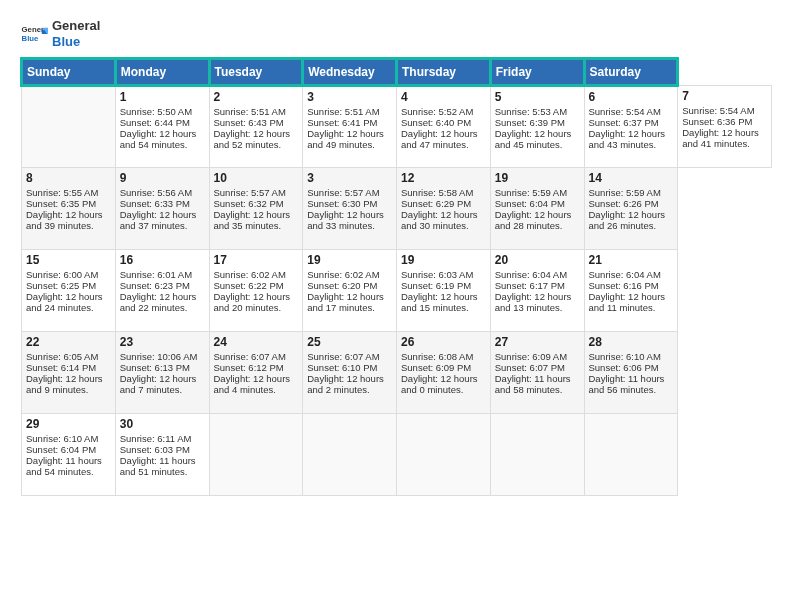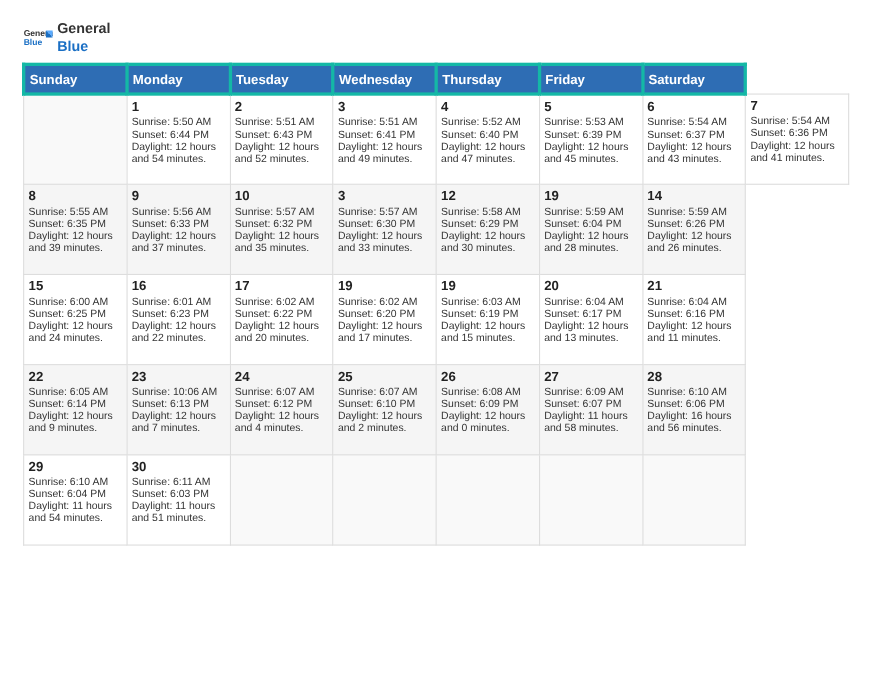--- a/index.html
+++ b/index.html
@@ -145,21 +145,21 @@
           <td><span class="day-num">20</span><span>Sunrise: 6:04 AM</span><br><span>Sunset: 6:17 PM</span><br><span>Daylight: 12 hours and 13 minutes.</span></td>
           <td><span class="day-num">21</span><span>Sunrise: 6:04 AM</span><br><span>Sunset: 6:16 PM</span><br><span>Daylight: 12 hours and 11 minutes.</span></td>
         </tr>
         <tr>
           <td><span class="day-num">22</span><span>Sunrise: 6:05 AM</span><br><span>Sunset: 6:14 PM</span><br><span>Daylight: 12 hours and 9 minutes.</span></td>
           <td><span class="day-num">23</span><span>Sunrise: 10:06 AM</span><br><span>Sunset: 6:13 PM</span><br><span>Daylight: 12 hours and 7 minutes.</span></td>
           <td><span class="day-num">24</span><span>Sunrise: 6:07 AM</span><br><span>Sunset: 6:12 PM</span><br><span>Daylight: 12 hours and 4 minutes.</span></td>
           <td><span class="day-num">25</span><span>Sunrise: 6:07 AM</span><br><span>Sunset: 6:10 PM</span><br><span>Daylight: 12 hours and 2 minutes.</span></td>
           <td><span class="day-num">26</span><span>Sunrise: 6:08 AM</span><br><span>Sunset: 6:09 PM</span><br><span>Daylight: 12 hours and 0 minutes.</span></td>
           <td><span class="day-num">27</span><span>Sunrise: 6:09 AM</span><br><span>Sunset: 6:07 PM</span><br><span>Daylight: 11 hours and 58 minutes.</span></td>
-          <td><span class="day-num">28</span><span>Sunrise: 6:10 AM</span><br><span>Sunset: 6:06 PM</span><br><span>Daylight: 16 hours and 56 minutes.</span></td>
+          <td><span class="day-num">28</span><span>Sunrise: 6:10 AM</span><br><span>Sunset: 6:06 PM</span><br><span>Daylight: 11 hours and 56 minutes.</span></td>
         </tr>
         <tr>
           <td><span class="day-num">29</span><span>Sunrise: 6:10 AM</span><br><span>Sunset: 6:04 PM</span><br><span>Daylight: 11 hours and 54 minutes.</span></td>
           <td><span class="day-num">30</span><span>Sunrise: 6:11 AM</span><br><span>Sunset: 6:03 PM</span><br><span>Daylight: 11 hours and 51 minutes.</span></td>
           <td class="cell-empty"></td>
           <td class="cell-empty"></td>
           <td class="cell-empty"></td>
           <td class="cell-empty"></td>
           <td class="cell-empty"></td>
         </tr>

